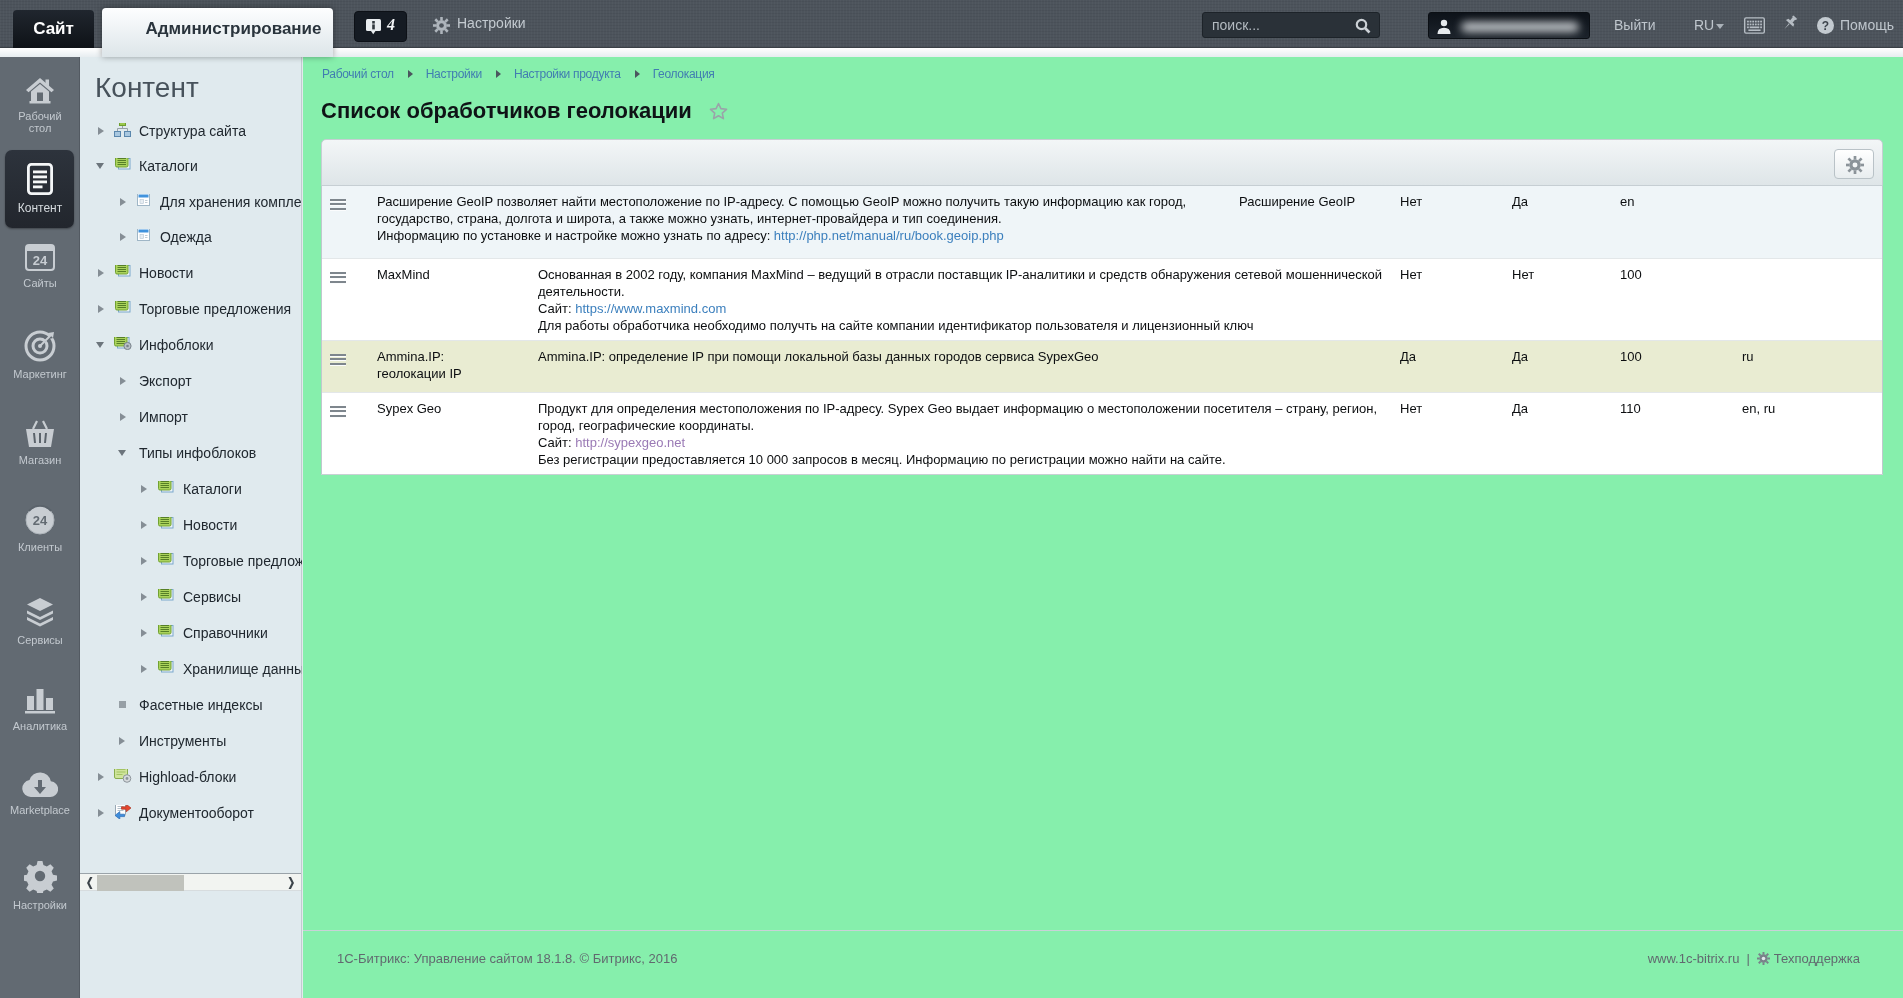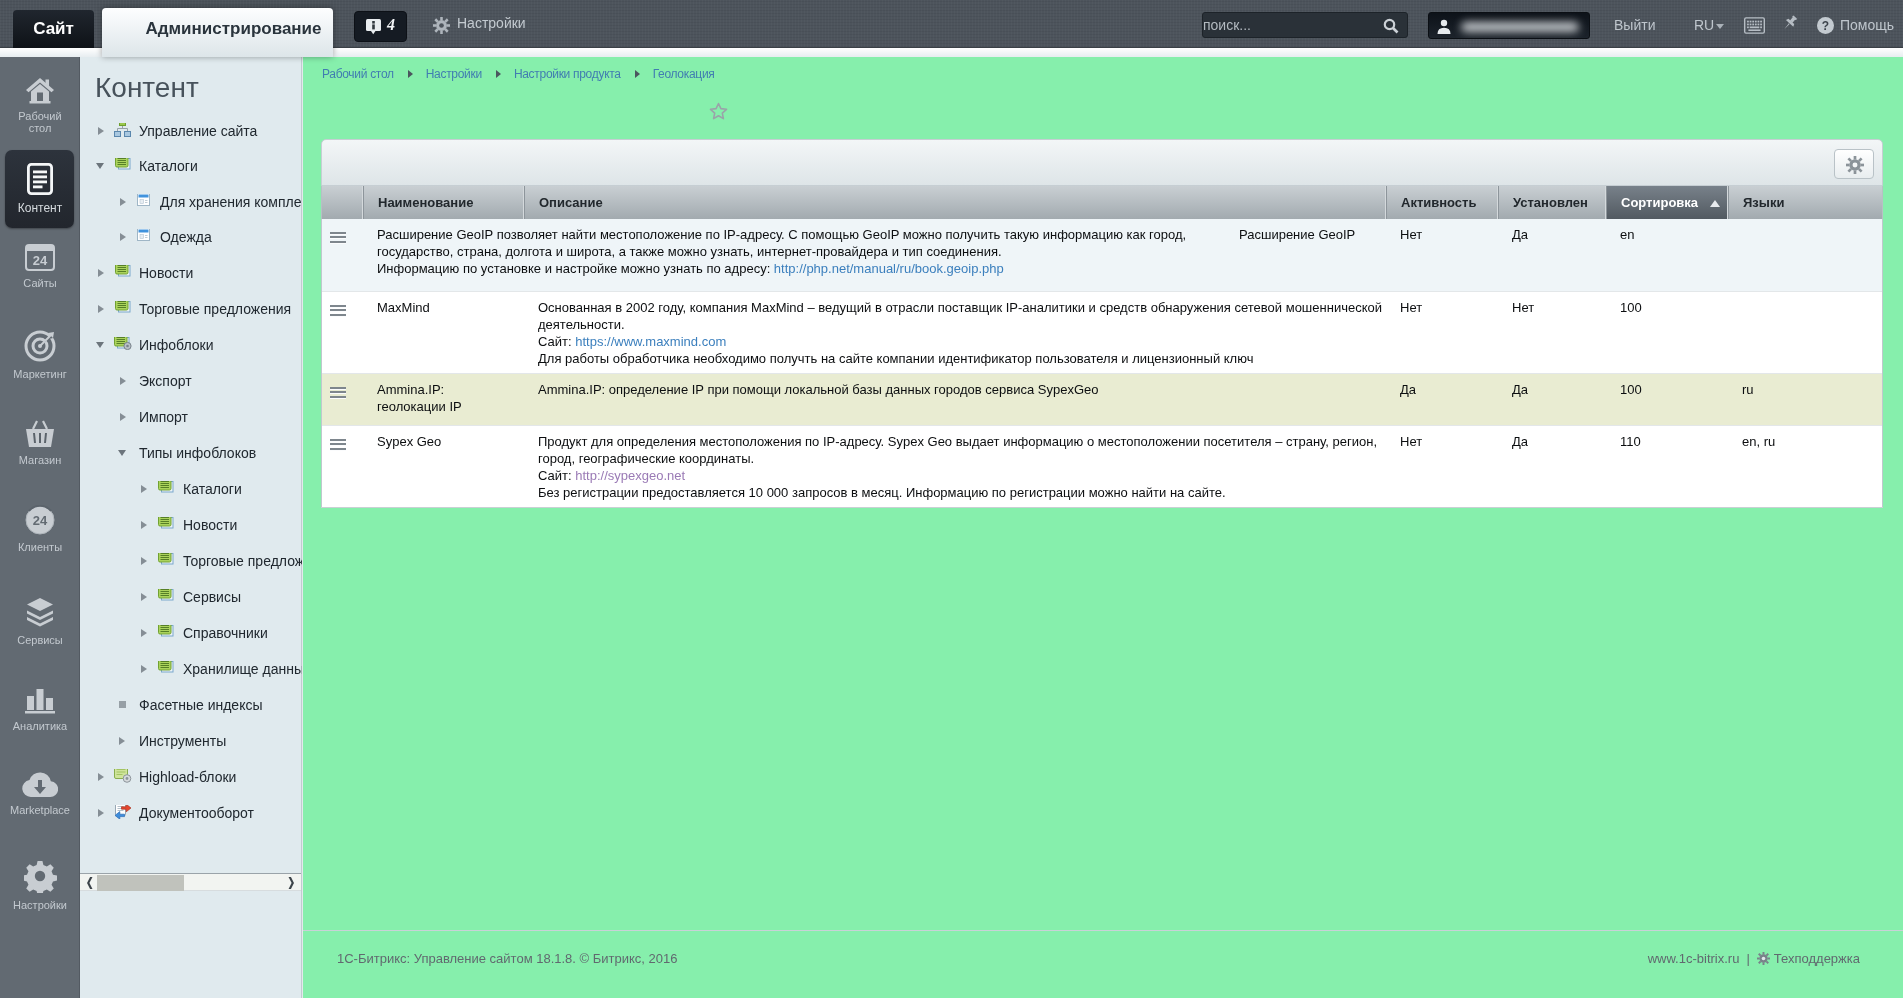--- a/index.html
+++ b/index.html
@@ -19,23 +19,23 @@
   background:linear-gradient(#20262e,#0e1217); border-radius:4px 4px 0 0;
   color:#fff; font-size:17px; font-weight:bold; text-align:center; line-height:38px; }
 .tab-admin { position:absolute; left:102px; top:8px; width:231px; height:49px;
   background:linear-gradient(#fdfeff,#dde5e9); border-radius:4px 4px 0 0;
   color:#2a343d; font-size:17px; font-weight:bold; text-align:center; line-height:42px;
   box-shadow:0 0 6px rgba(0,0,0,.35); z-index:31;padding-left:32px; }
 .notif { position:absolute; left:354px; top:11px; width:53px; height:31px;
   background:#151b23; border-radius:4px; border:1px solid #0d1117; }
 .notif .num { position:absolute; left:32px; top:4px; color:#f2f4f6; font-size:16px; font-weight:bold; font-style:italic; font-family:"Liberation Serif", serif; }
 .tb-set { position:absolute; left:433px; top:15px; color:#c3cad0; font-size:14px; }
-.search { position:absolute; left:1202px; top:12px; width:206px; height:26px;
+.search { position:absolute; left:1202px; top:12px; width:178px; height:26px;
   background:#2a3138; border:1px solid #1d2329; border-radius:3px; color:#b3bac0; font-size:14px;
-  line-height:24px; }
+  line-height:24px; padding-left:9px; }
 .userbox { position:absolute; left:1428px; top:12px; width:162px; height:27px;
   background:linear-gradient(#0d1219,#1c232b); border-radius:3px; border:1px solid #0b0f14; overflow:hidden; }
 .blurname { position:absolute; left:32px; top:9px; width:118px; height:10px; background:#dfe3e6;
   border-radius:6px; filter:blur(4px); opacity:.85; }
 .tb-txt { position:absolute; color:#bfc6cd; font-size:14px; top:17px; }
 
 
 .iconbar { position:absolute; left:0; top:57px; width:80px; height:941px; background:#626a72; border-right:1px solid #535a62; z-index:20; }
 .ib-item { position:absolute; left:0; width:80px; text-align:center; color:#c3c9cf; font-size:11px; }
 .ib-item svg { display:block; margin:0 auto 6px; }
@@ -301,21 +301,21 @@
   <div class="mb-head">Контент</div>
 
   <div class="ti" style="top:66px">
       <span class="arr-r" style="left:18px"></span>
     <svg width="17" height="17" viewBox="0 0 17 17" style="left:34px">
       <rect x="5.5" y="0.5" width="6" height="5" fill="#9bc84d" stroke="#6f9e2e"></rect>
       <path d="M8.5 6v2M3.5 11V8.5h10V11" stroke="#97a0a7" fill="none"></path>
       <rect x="0.5" y="11.5" width="6" height="5" fill="#a9c8e0" stroke="#5a87ad"></rect>
       <rect x="10.5" y="11.5" width="6" height="5" fill="#a9c8e0" stroke="#5a87ad"></rect>
     </svg>
-    <span class="txt" style="left:59px">Управление сайта</span>
+    <span class="txt" style="left:59px">Структура сайта</span>
     </div>
 
   <div class="ti" style="top:101px">
       <span class="arr-d" style="left:16px"></span>
     <svg width="16" height="15" viewBox="0 0 16 15" style="left:35px">
         <use href="#gdoc"></use>
       </svg>
     <span class="txt" style="left:59px">Каталоги</span>
     </div>
 
@@ -457,41 +457,33 @@
     </div>
   <div class="mb-scroll">
     <span class="mb-ar" style="left:6px">❮</span>
     <div class="mb-thumb"></div>
     <span class="mb-ar" style="right:6px">❯</span>
   </div>
 </div>
 
 <div class="content">
   <div class="crumbs">Рабочий стол<span class="sep"></span>Настройки<span class="sep"></span>Настройки продукта<span class="sep"></span>Геолокация</div>
+  <div class="title">Список обработчиков геолокации</div>
   <svg class="star" width="19" height="18" viewBox="0 0 19 18">
     <path d="M9.5 1.5 L11.9 6.6 L17.5 7.3 L13.3 11.1 L14.4 16.6 L9.5 13.8 L4.6 16.6 L5.7 11.1 L1.5 7.3 L7.1 6.6 Z" fill="none" stroke="#9aa3a9" stroke-width="1.6" stroke-linejoin="round"></path>
   </svg>
 
   <div class="grid">
     <div class="toolbar">
       <div class="gearbtn">
         <svg width="18" height="18" viewBox="0 0 16 16" style="position:absolute;left:11px;top:6px">
           <use href="#gear8" fill="#8b9399"></use>
           <circle cx="8" cy="8" r="2.2" fill="#f4f6f7"></circle>
         </svg>
       </div>
-    </div>
-    <div class="thead">
-      <div class="th c0" style="padding-left:0"></div>
-      <div class="th c1">Наименование</div>
-      <div class="th c2">Описание</div>
-      <div class="th c3">Активность</div>
-      <div class="th c4">Установлен</div>
-      <div class="th c5 th-sort">Сортировка<span class="sort-arr"></span></div>
-      <div class="th c6">Языки</div>
     </div>
     <div class="tbody">
     <div class="row r-blue" style="min-height:72px">
       <div class="cell c0">
             <div class="burger"></div>
           </div>
       <div class="cell c2">Расширение GeoIP позволяет найти местоположение по IP-адресу. С помощью GeoIP можно получить такую информацию как город, государство, страна, долгота и широта, а также можно узнать, интернет-провайдера и тип соединения.<br>Информацию по установке и настройке можно узнать по адресу: <a class="lnk" href="#">http://php.net/manual/ru/book.geoip.php</a></div>
       <div class="cell c1">Расширение GeoIP</div>
       <div class="cell c3">Нет</div>
       <div class="cell c4">Да</div>

